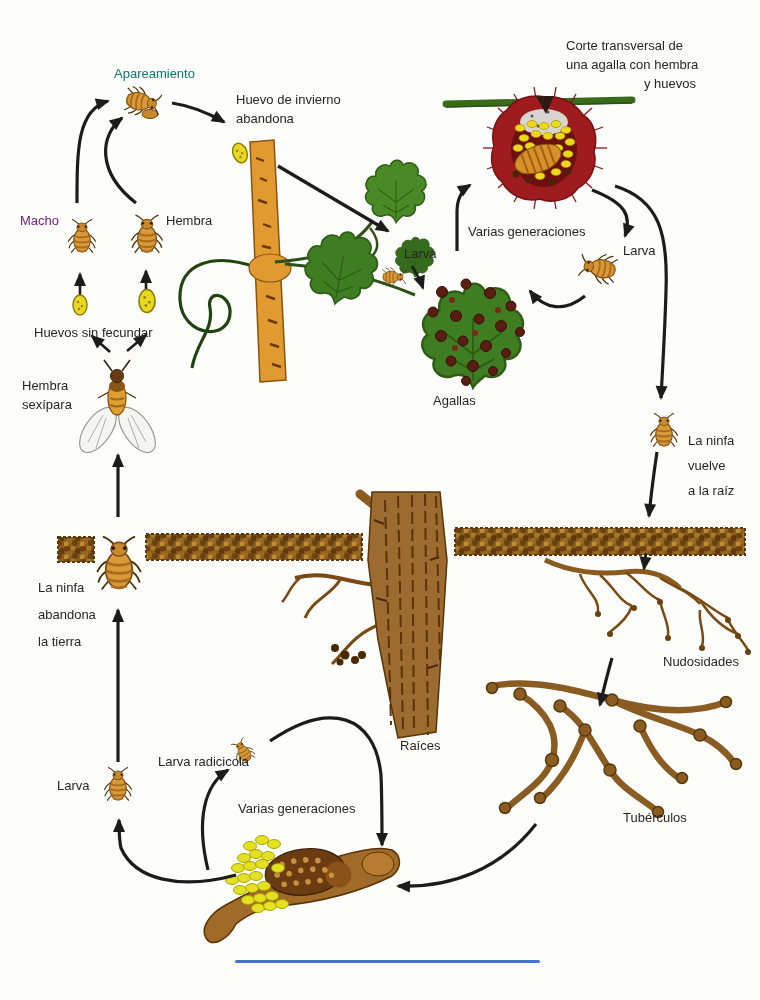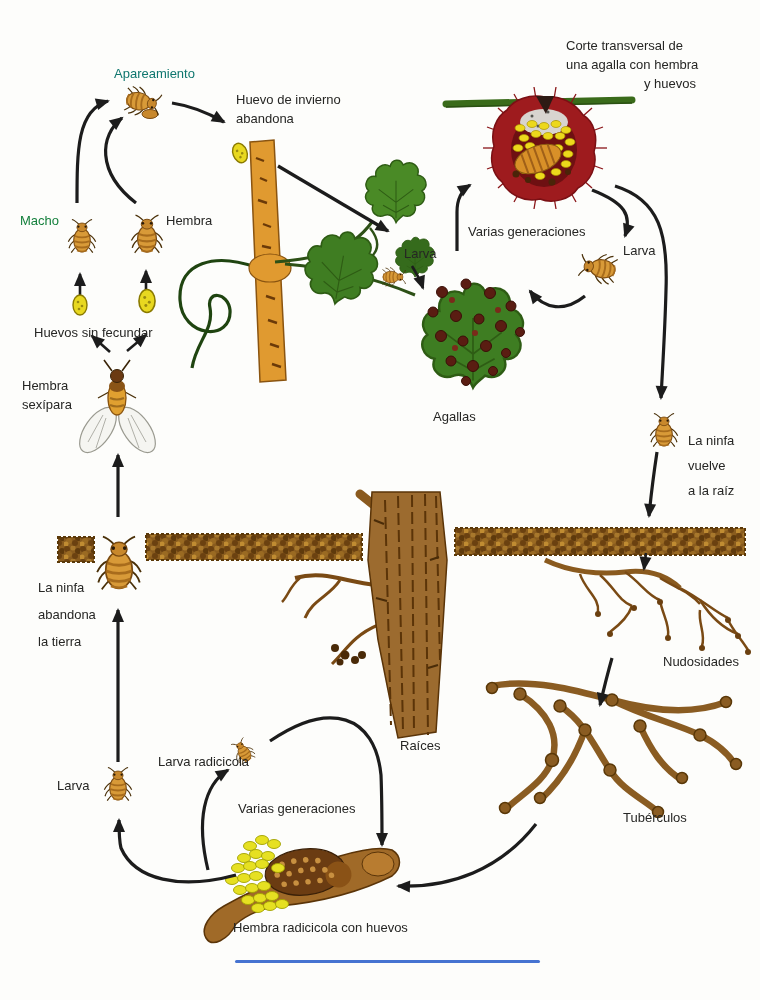--- a/index.html
+++ b/index.html
@@ -376,50 +376,49 @@
   <span class="ln">Huevo de invierno</span>
   <span class="ln">abandona</span>
 </div>
 
 <div class="lbl" style="left: 566px; top: 36px; color: rgb(38, 38, 36);">
   <span class="ln">Corte transversal de</span>
   <span class="ln">una agalla con hembra</span>
   <span class="ln indent3">y huevos</span>
 </div>
 
-<div class="lbl" style="left: 20px; top: 211px; color: #15803d;">Macho</div>
+<div class="lbl" style="left: 20px; top: 211px; color: #701a75;">Macho</div>
 <div class="lbl" style="left: 166px; top: 211px; color: rgb(38, 38, 36);">Hembra</div>
 
 <div class="lbl" style="left: 34px; top: 323px; color: rgb(38, 38, 36);">Huevos sin fecundar</div>
 
 <div class="lbl" style="left: 22px; top: 376px; color: rgb(38, 38, 36);">
   <span class="ln">Hembra</span>
   <span class="ln">sexípara</span>
 </div>
 
 <div class="lbl" style="left: 468px; top: 222px; color: rgb(38, 38, 36);">Varias generaciones</div>
 <div class="lbl" style="left: 404px; top: 244px; color: rgb(38, 38, 36);">Larva</div>
 <div class="lbl" style="left: 623px; top: 241px; color: rgb(38, 38, 36);">Larva</div>
-<div class="lbl" style="left: 433px; top: 391px; color: rgb(38, 38, 36); margin-top: 16px;">Agallas</div>
+<div class="lbl" style="left: 433px; top: 391px; color: rgb(38, 38, 36);">Agallas</div>
 
 <div class="lbl lh25" style="left: 688px; top: 428px; color: rgb(38, 38, 36);">
   <span class="ln">La ninfa</span>
   <span class="ln">vuelve</span>
   <span class="ln">a la raíz</span>
 </div>
 
 <div class="lbl lh27" style="left: 38px; top: 574px; color: rgb(38, 38, 36);">
   <span class="ln">La ninfa</span>
   <span class="ln">abandona</span>
   <span class="ln">la tierra</span>
 </div>
 
 <div class="lbl" style="left: 663px; top: 652px; color: rgb(38, 38, 36);">Nudosidades</div>
 <div class="lbl" style="left: 400px; top: 736px; color: rgb(38, 38, 36);">Raíces</div>
 <div class="lbl" style="left: 623px; top: 808px; color: rgb(38, 38, 36);">Tubérculos</div>
 <div class="lbl" style="left: 158px; top: 716px; color: rgb(38, 38, 36); margin-top: 36px;">Larva radicicola</div>
 <div class="lbl" style="left: 57px; top: 776px; color: rgb(38, 38, 36);">Larva</div>
 <div class="lbl" style="left: 238px; top: 799px; color: rgb(38, 38, 36);">Varias generaciones</div>
-<div class="lbl" style="left: 233px; top: 918px; color: rgb(38, 38, 36);">Hembra radicicola con huevos</div>
 
 <div class="blue-line" style="background: rgb(70, 115, 209);"></div>
 
 </div>
 
 </body></html>

